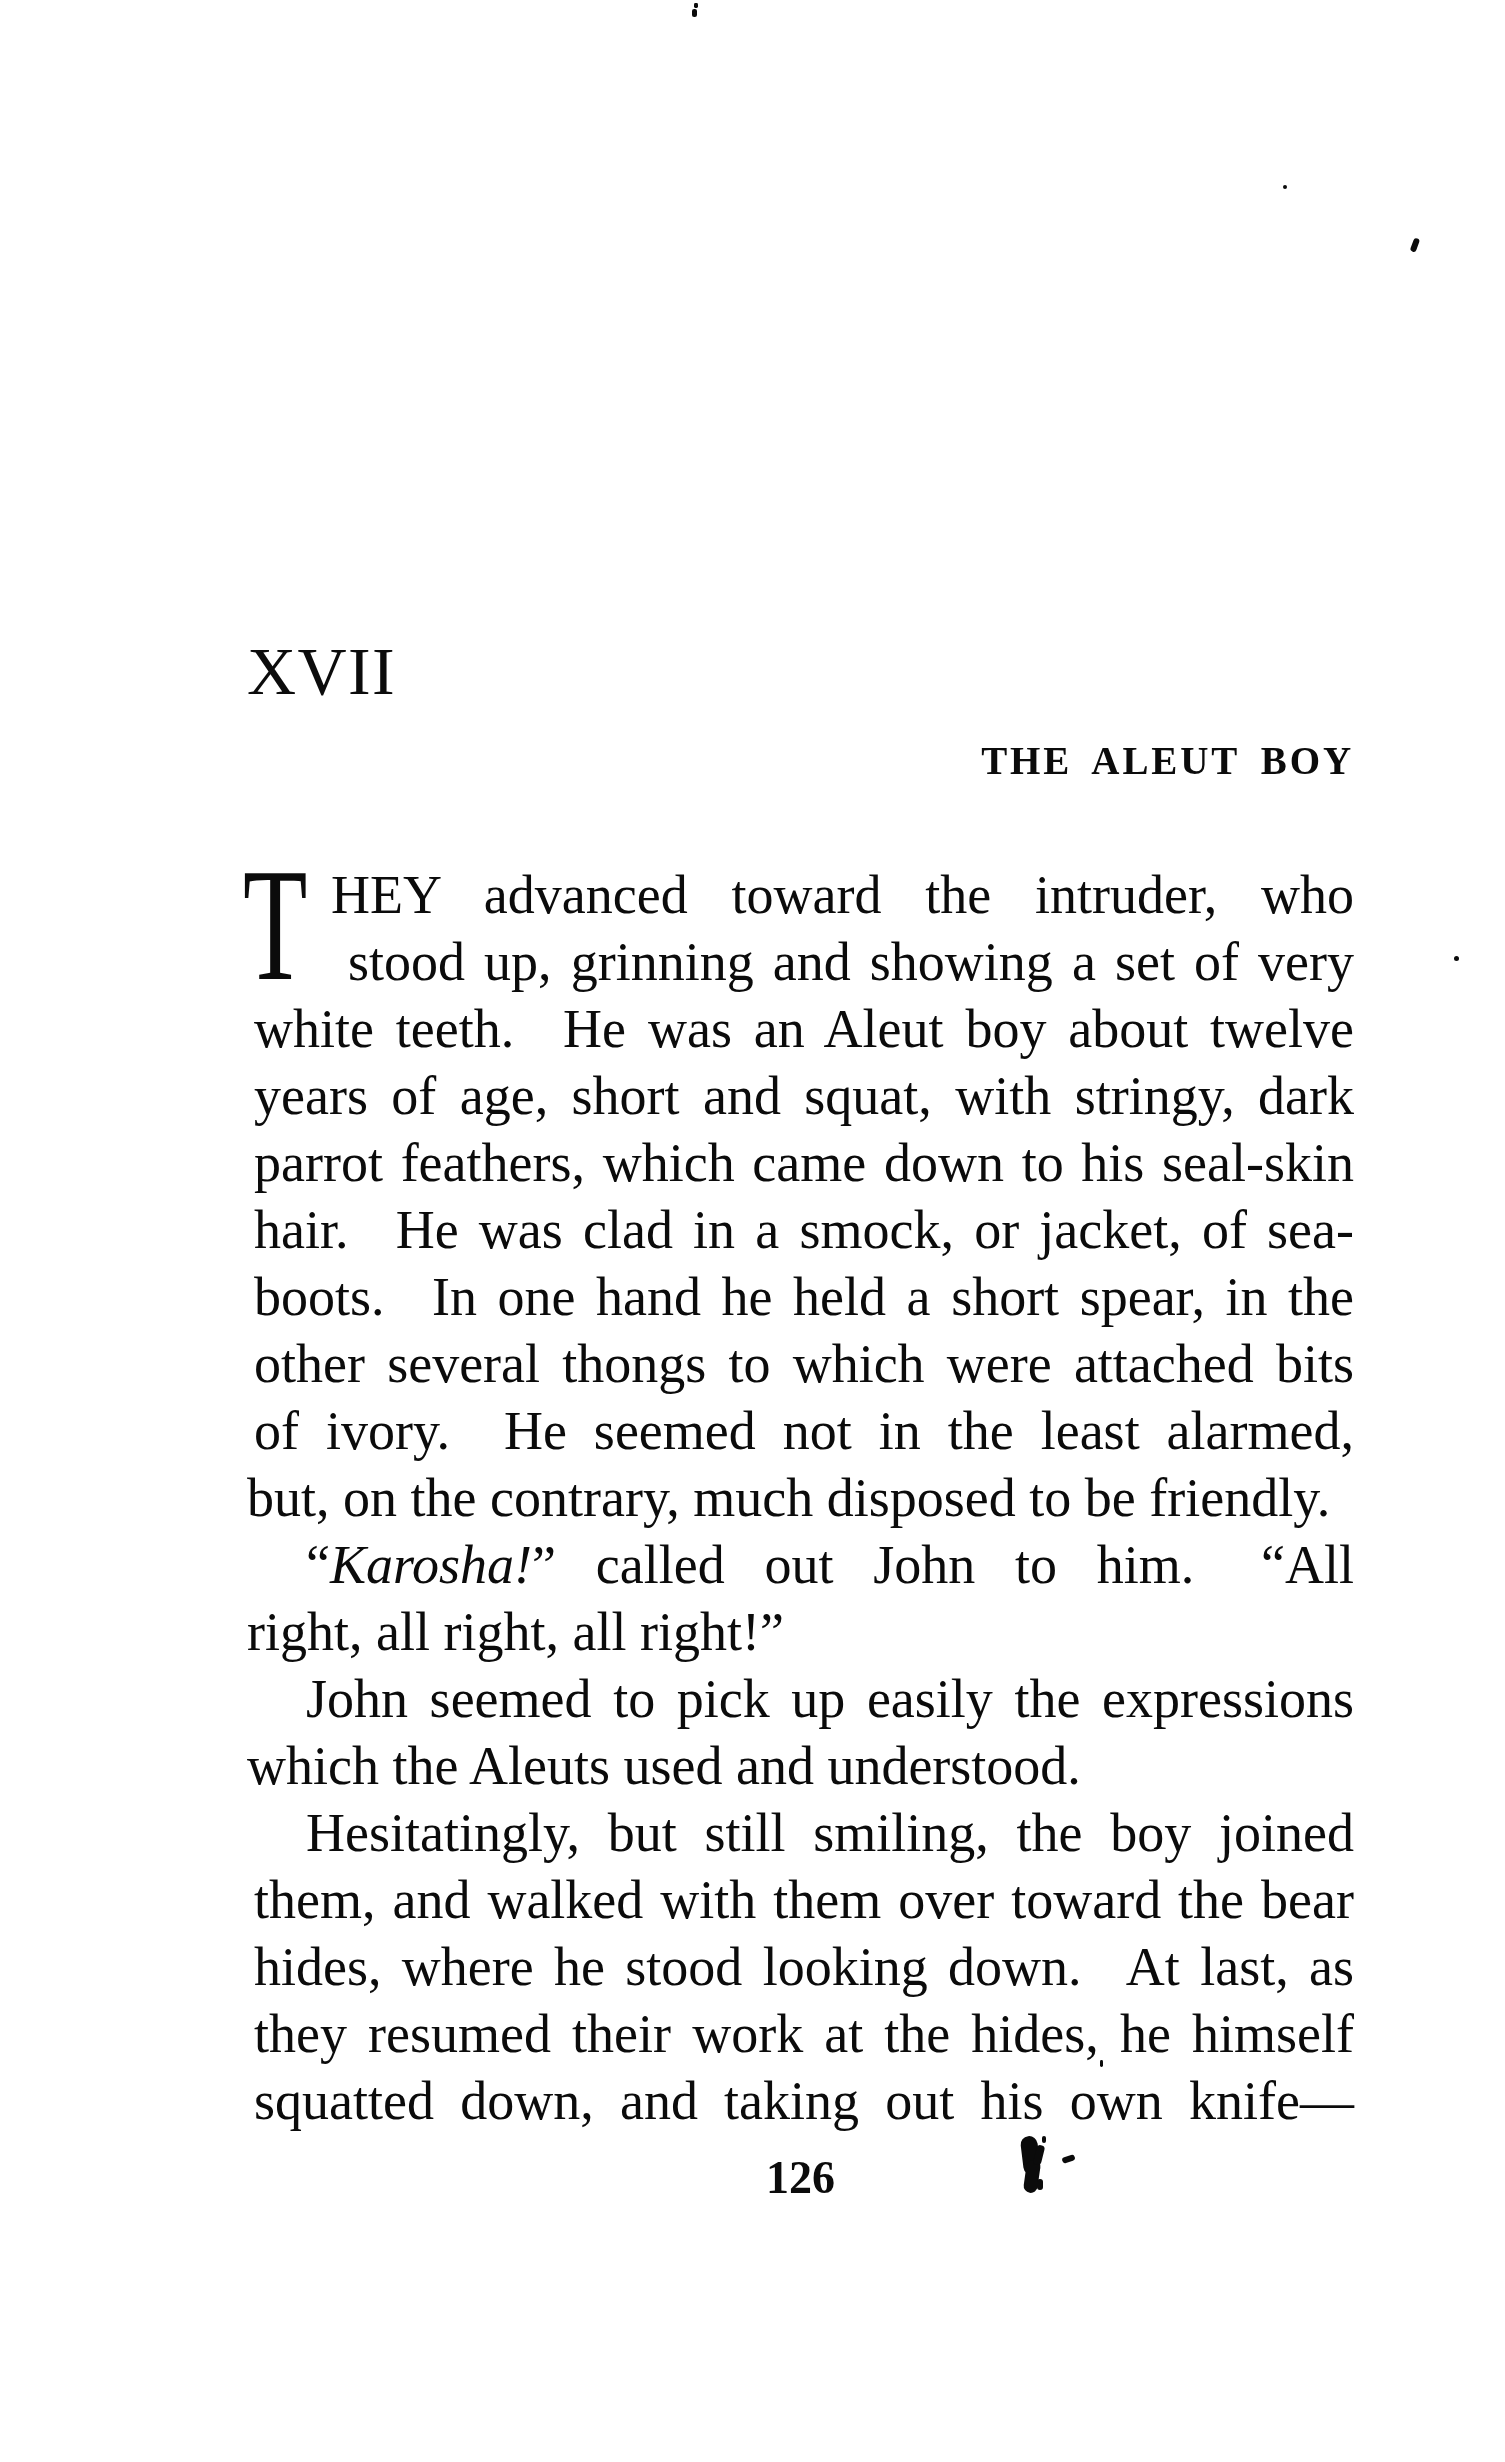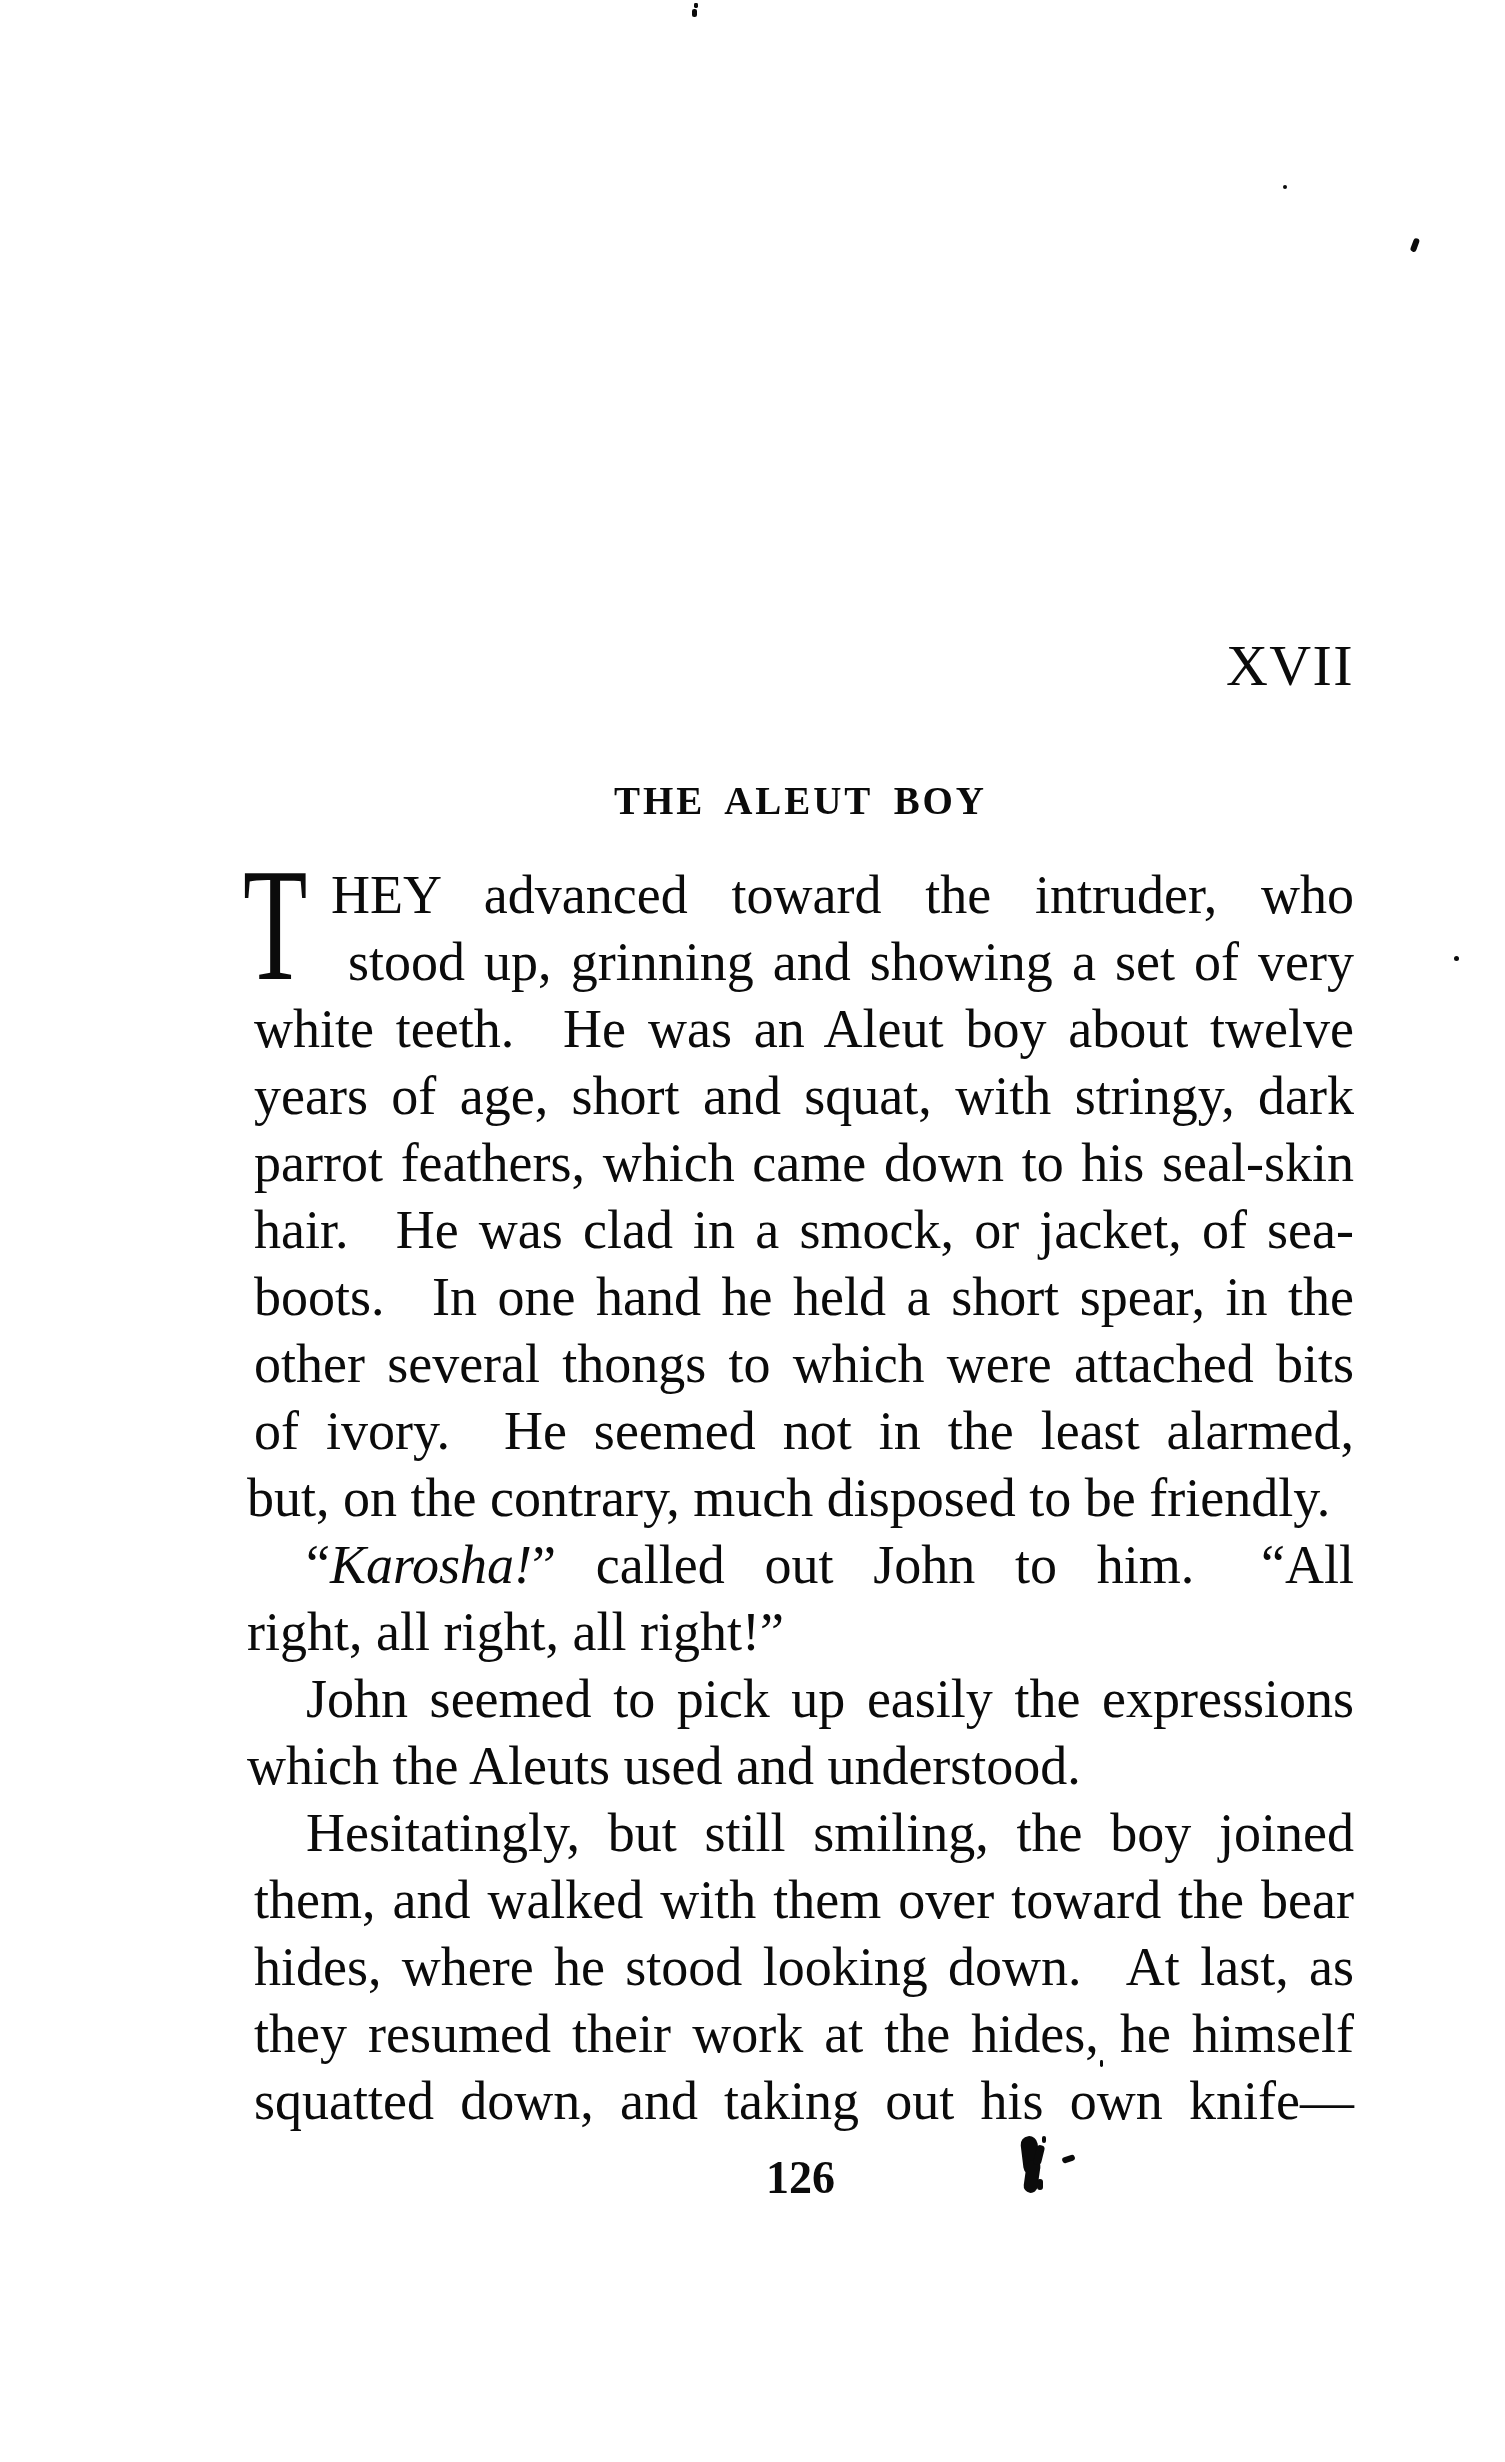--- a/index.html
+++ b/index.html
@@ -9,27 +9,27 @@
     background:var(--paper);
     overflow:hidden;
     font-family:"Liberation Serif", serif;
     color:var(--ink);
     position:relative;
   }
   .page { position:absolute; inset:0; background:var(--paper); }
 
   .chapter-number {
     position:absolute; left:247px; top:637px; width:1107px;
-    text-align:right;
-    font-size:58px; line-height:1; font-weight:400;
+    text-align:left;
+    font-size:68px; line-height:1; font-weight:400;
     letter-spacing:1.4px;
   }
   .chapter-title {
-    position:absolute; left:247px; top:781px; width:1107px;
-    text-align:center;
+    position:absolute; left:247px; top:741px; width:1107px;
+    text-align:right;
     font-size:39px; line-height:1; font-weight:700;
     letter-spacing:2.9px; word-spacing:8.6px;
   }
   .body-text {
     position:absolute; left:247px; top:862px; width:1107px;
     font-size:54px; line-height:67px;
   }
   .line {
     height:67px;
     text-align:justify;

